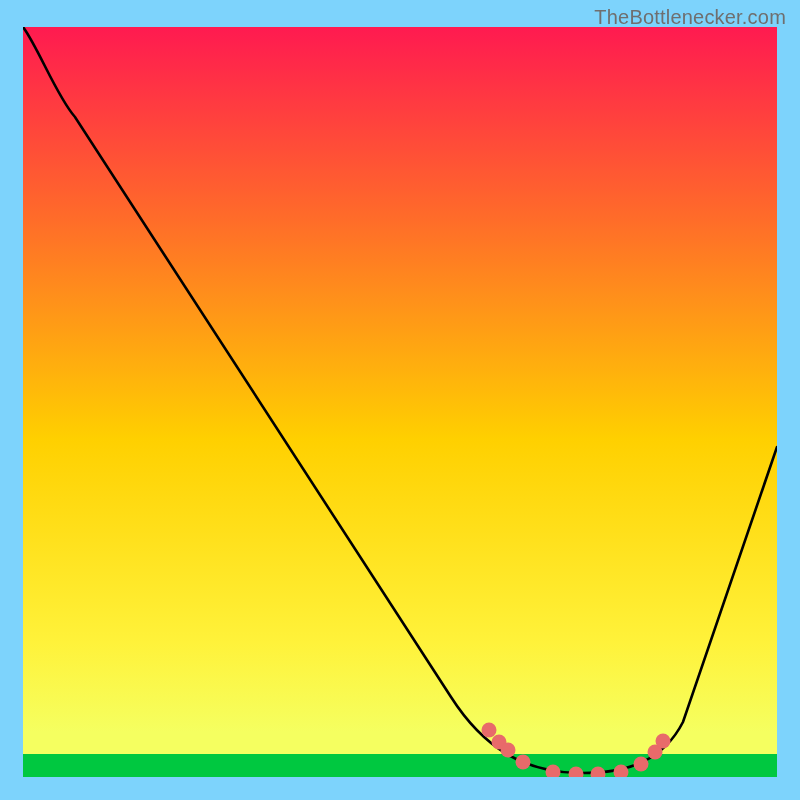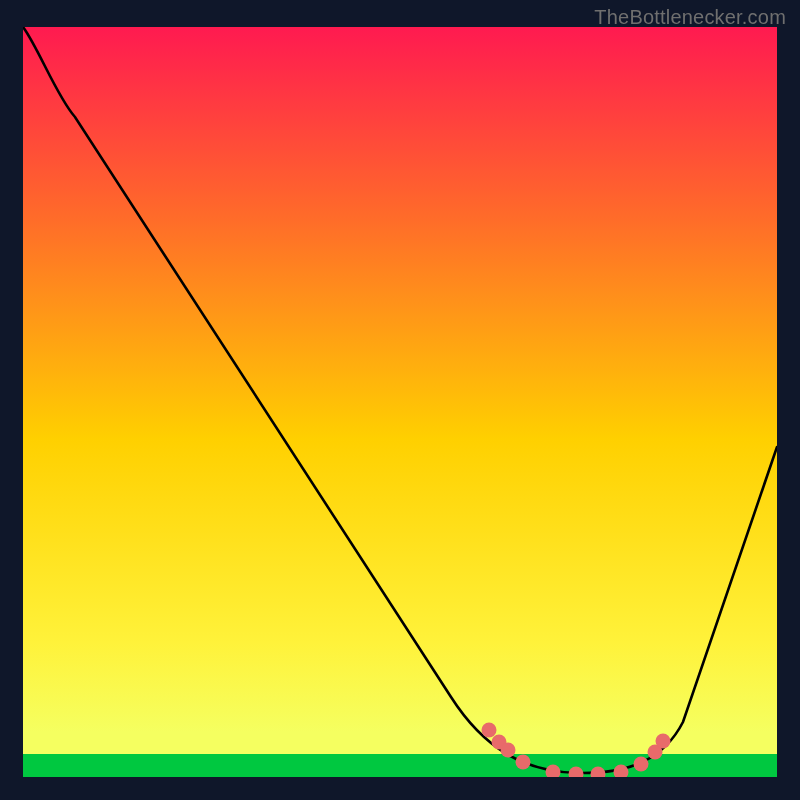--- a/index.html
+++ b/index.html
@@ -8,21 +8,21 @@
     background: #000;
     width: 800px;
     height: 800px;
     overflow: hidden;
     font-family: Arial, Helvetica, sans-serif;
   }
   .frame {
     position: relative;
     width: 800px;
     height: 800px;
-    background: #0f172a;
+    background: #7dd3fc;
   }
   .attribution {
     position: absolute;
     top: 6px;
     right: 14px;
     color: #6f6f6f;
     font-size: 20px;
     font-weight: 500;
     letter-spacing: 0.2px;
   }

